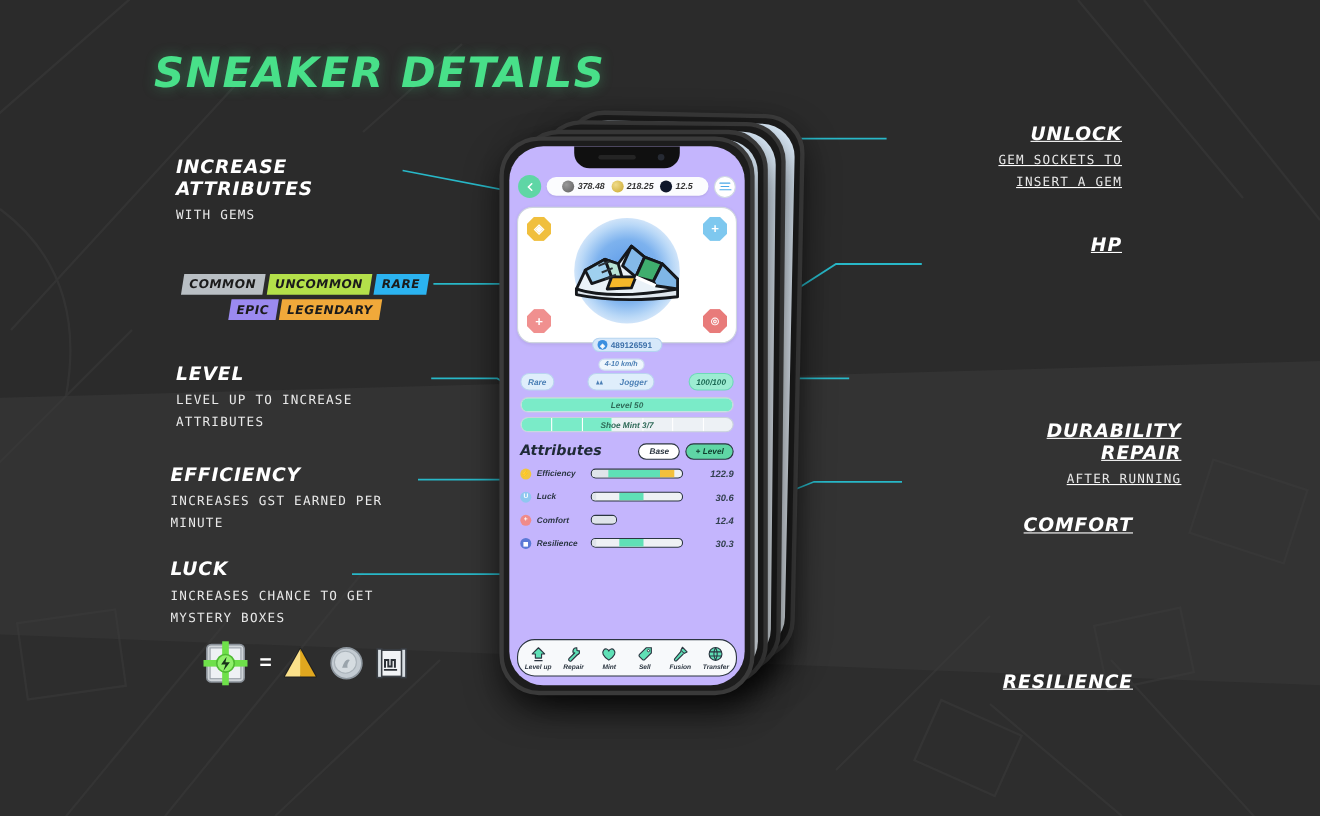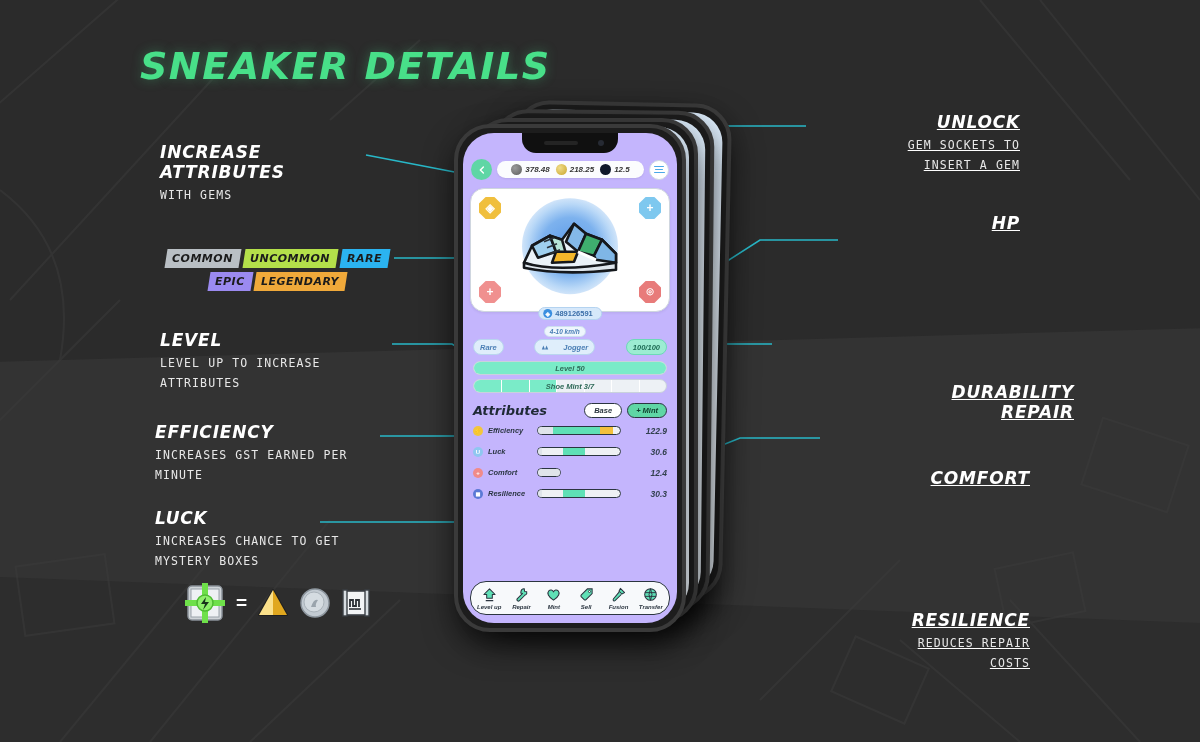--- a/index.html
+++ b/index.html
@@ -352,30 +352,29 @@
 INSERT A GEM</div>
 </div>
 
 <div class="ann right" style="left:790px; top:213px; width:230px;">
   <div class="h">HP</div>
 </div>
 
 <div class="ann right" style="left:824px; top:334px; width:250px;margin-top:48px;">
   <div class="h">DURABILITY
 REPAIR</div>
+  <div class="s">AFTER RUNNING</div>
 </div>
 
 <div class="ann right" style="left:780px; top:468px; width:250px;">
   <div class="h">COMFORT</div>
 </div>
 
 <div class="ann right" style="left:780px; top:610px; width:250px;">
   <div class="h">RESILIENCE</div>
-  <div class="s">REDUCES REPAIR
-COSTS</div>
 </div>
 
 <div class="phone-stack">
   <div class="phone back3">
       <div class="fill"></div>
     </div>
   <div class="phone back2">
       <div class="fill"></div>
     </div>
   <div class="phone back1">
@@ -488,21 +487,21 @@
             <span class="seg" style="left:57.2%"></span>
           <span class="seg" style="left:71.5%"></span>
             <span class="seg" style="left:85.8%"></span>
           <span class="lbl">Shoe Mint 3/7</span>
         </div>
       </div>
 
       <div class="attr-head">
         <div class="attr-title">Attributes</div>
         <div class="btn-base">Base</div>
-        <div class="btn-point">+ Mint</div>
+        <div class="btn-point">+ Level</div>
       </div>
 
       <div class="attr-row">
         <span class="attr-ic" style="background:#f2c63d">⚡</span>
         <span class="attr-name">Efficiency</span>
         <span class="attr-bar">
           <span class="base" style="width:18%"></span>
           <span class="main" style="left:18%;width:58%"></span>
           <span class="bonus" style="left:76%;width:16%"></span>
         </span>

